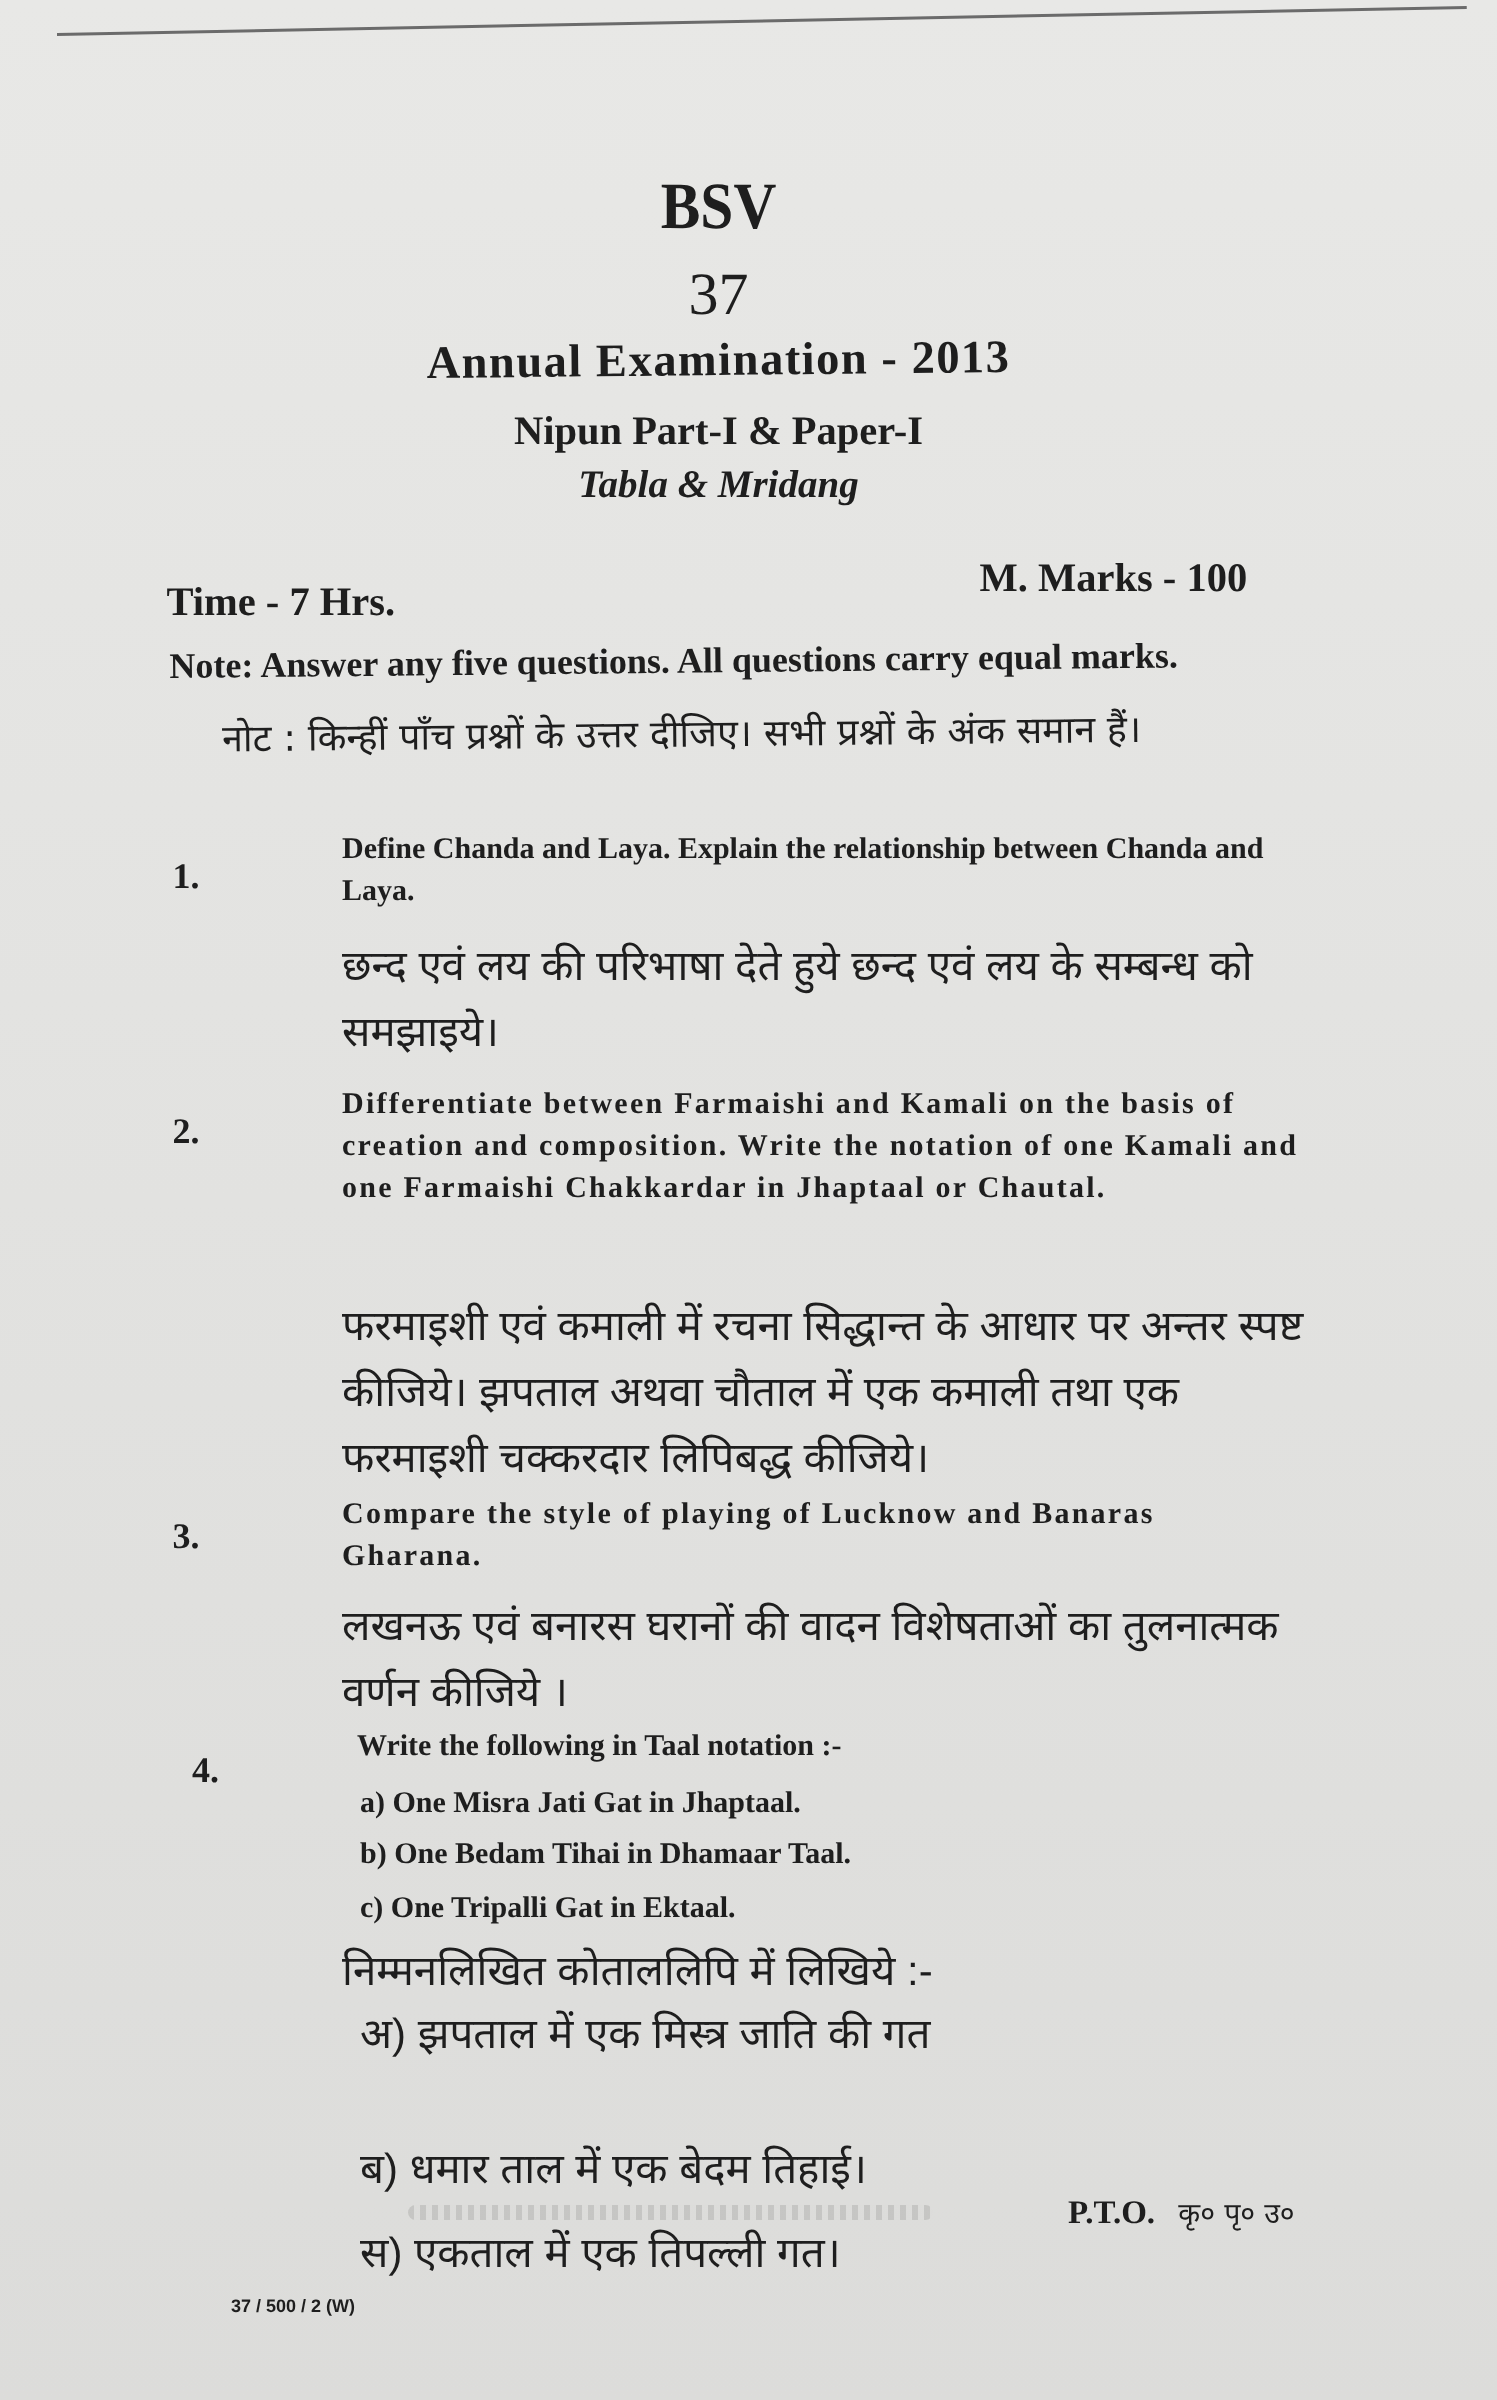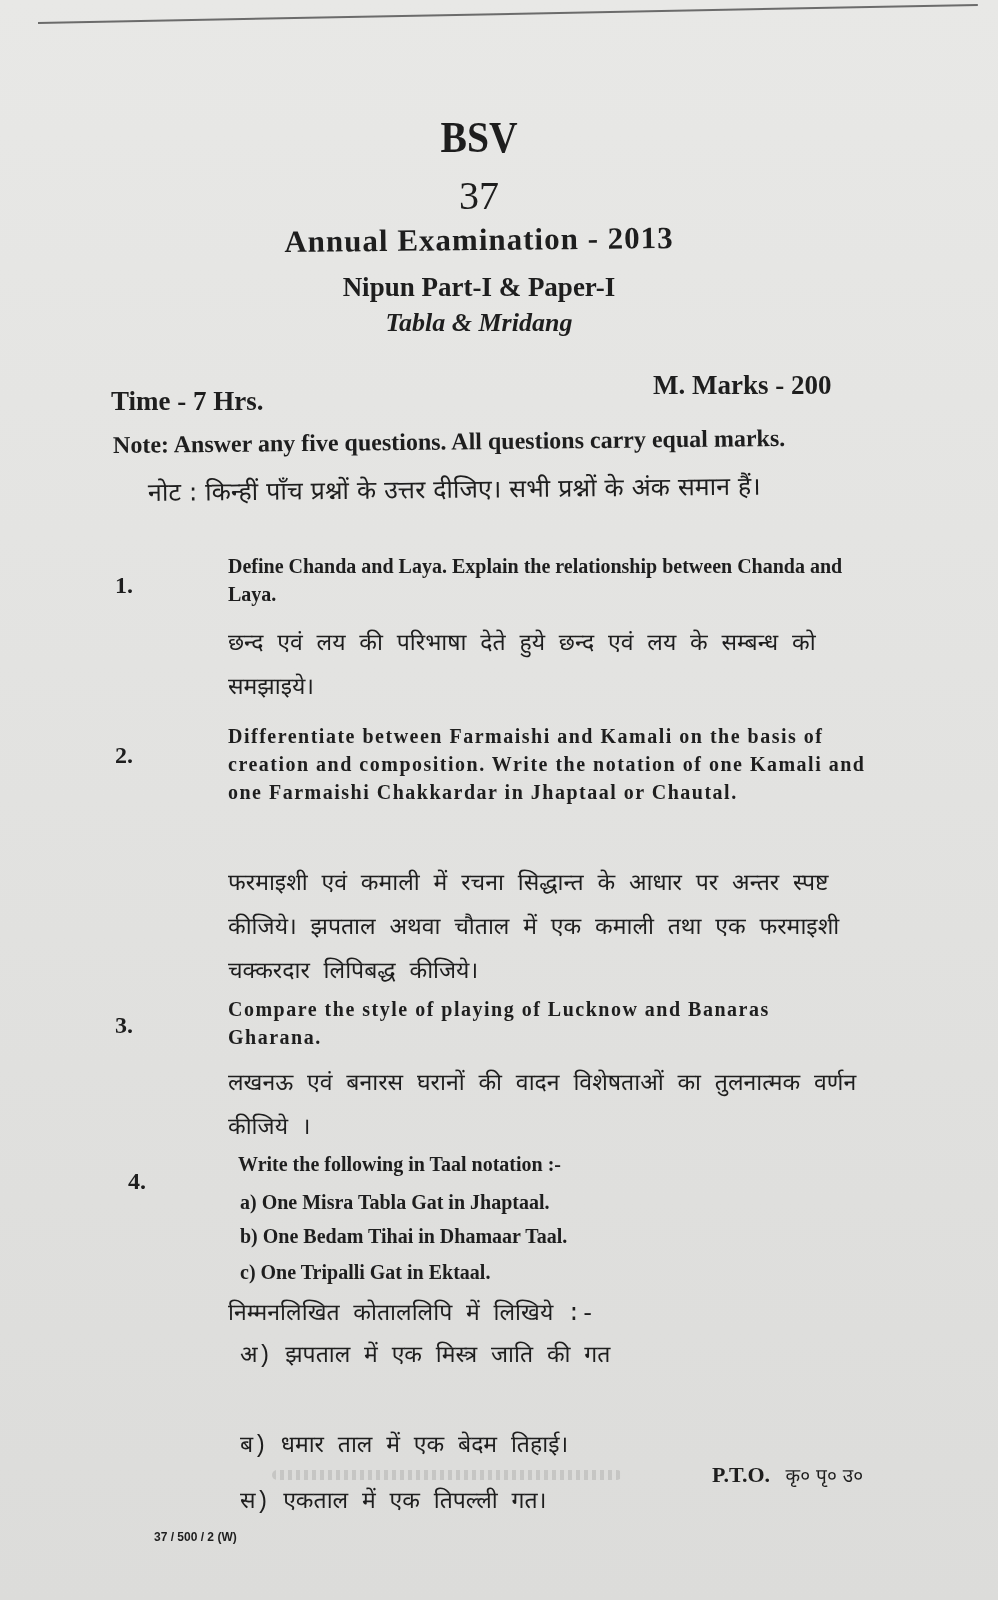--- a/index.html
+++ b/index.html
@@ -25,21 +25,21 @@
     .exam { top: 222px; font-size: 31px; font-weight: bold; letter-spacing: 1px; left: -20px; transform: rotate(-0.6deg); }
     .part { top: 272px; font-size: 27px; font-weight: bold; left: -20px; }
     .subj { top: 308px; font-size: 26px; font-weight: bold; font-style: italic; left: -20px; }
     .time { position: absolute; left: 111px; top: 386px; font-size: 27px; font-weight: bold; }
     .marks { position: absolute; left: 653px; top: 370px; font-size: 27px; font-weight: bold; }
     .note { position: absolute; left: 113px; top: 432px; font-size: 24px; font-weight: bold; white-space: nowrap; transform: rotate(-0.6deg); transform-origin: left; }
     .note-hi { position: absolute; left: 148px; top: 474px; font-size: 25px; font-family: "DejaVu Sans", sans-serif; white-space: nowrap; transform: rotate(-0.6deg); transform-origin: left; }
     .q { position: absolute; left: 0; width: 998px; }
     .qnum { position: absolute; left: 115px; font-size: 24px; font-weight: bold; }
     .qtext { position: absolute; left: 228px; width: 650px; font-size: 20px; font-weight: bold; line-height: 28px; }
-    .qhi { position: absolute; left: 228px; width: 660px; font-size: 23px; font-family: Liberation Mono, monospace; line-height: 44px; }
+    .qhi { position: absolute; left: 228px; width: 660px; font-size: 28px; font-family: Liberation Sans, sans-serif; line-height: 44px; }
     .wide { letter-spacing: 1.5px; }
     .pto { position: absolute; left: 712px; top: 1462px; font-size: 22px; font-weight: bold; white-space: nowrap; }
     .pto .hi { font-family: "DejaVu Sans", sans-serif; font-weight: normal; font-size: 19px; margin-left: 10px; }
     .ornament {
       position: absolute; left: 272px; top: 1470px; width: 350px; height: 10px;
       background: repeating-linear-gradient(90deg, #c0c0be 0 4px, #dcdcda 4px 8px);
       border-radius: 5px; opacity: 0.8;
     }
     .footer { position: absolute; left: 154px; top: 1530px; font-size: 12px; font-weight: bold; font-family: "Liberation Sans", "DejaVu Sans", sans-serif; }
   </style>
@@ -49,21 +49,21 @@
 <div class="page">
   <div class="top-rule"></div>
 
   <div class="header code">BSV</div>
   <div class="header num">37</div>
   <div class="header exam">Annual Examination - 2013</div>
   <div class="header part">Nipun Part-I &amp; Paper-I</div>
   <div class="header subj">Tabla &amp; Mridang</div>
 
   <div class="time">Time - 7 Hrs.</div>
-  <div class="marks">M. Marks - 200</div>
+  <div class="marks">M. Marks - 100</div>
 
   <div class="note">Note:  Answer any five questions. All questions carry equal  marks.</div>
   <div class="note-hi">नोट : किन्हीं पाँच प्रश्नों के उत्तर दीजिए। सभी प्रश्नों के अंक समान हैं।</div>
 
   <div class="q">
     <div class="qnum" style="top:572px">1.</div>
     <div class="qtext" style="top:552px">Define Chanda and Laya. Explain the relationship between Chanda and Laya.</div>
     <div class="qhi" style="top:622px;width:650px">छन्द एवं लय की परिभाषा देते हुये छन्द एवं लय के सम्बन्ध को समझाइये।</div>
   </div>
 
@@ -75,21 +75,21 @@
 
   <div class="q">
     <div class="qnum" style="top:1012px">3.</div>
     <div class="qtext wide" style="top:995px;width:640px">Compare the style of playing of Lucknow and Banaras Gharana.</div>
     <div class="qhi" style="top:1062px;width:650px">लखनऊ एवं बनारस घरानों की वादन विशेषताओं का तुलनात्मक वर्णन कीजिये ।</div>
   </div>
 
   <div class="q">
     <div class="qnum" style="top:1168px;left:128px">4.</div>
     <div class="qtext" style="top:1150px;left:238px">Write the following in Taal notation :-</div>
-    <div class="qtext" style="top:1188px;left:240px">a) One Misra Tabla Gat in Jhaptaal.</div>
+    <div class="qtext" style="top:1188px;left:240px">a) One Misra Jati Gat in Jhaptaal.</div>
     <div class="qtext" style="top:1222px;left:240px">b) One Bedam Tihai in Dhamaar Taal.</div>
     <div class="qtext" style="top:1258px;left:240px">c) One Tripalli Gat in Ektaal.</div>
     <div class="qhi" style="top:1292px;left:228px">निम्मनलिखित कोताललिपि में लिखिये :-</div>
     <div class="qhi" style="top:1334px;left:240px">अ) झपताल में एक मिस्त्र जाति की गत</div>
     <div class="qhi" style="top:1424px;left:240px">ब) धमार ताल में एक बेदम तिहाई।</div>
     <div class="qhi" style="top:1480px;left:240px">स) एकताल में एक तिपल्ली गत।</div>
   </div>
 
   <div class="ornament"></div>
 

